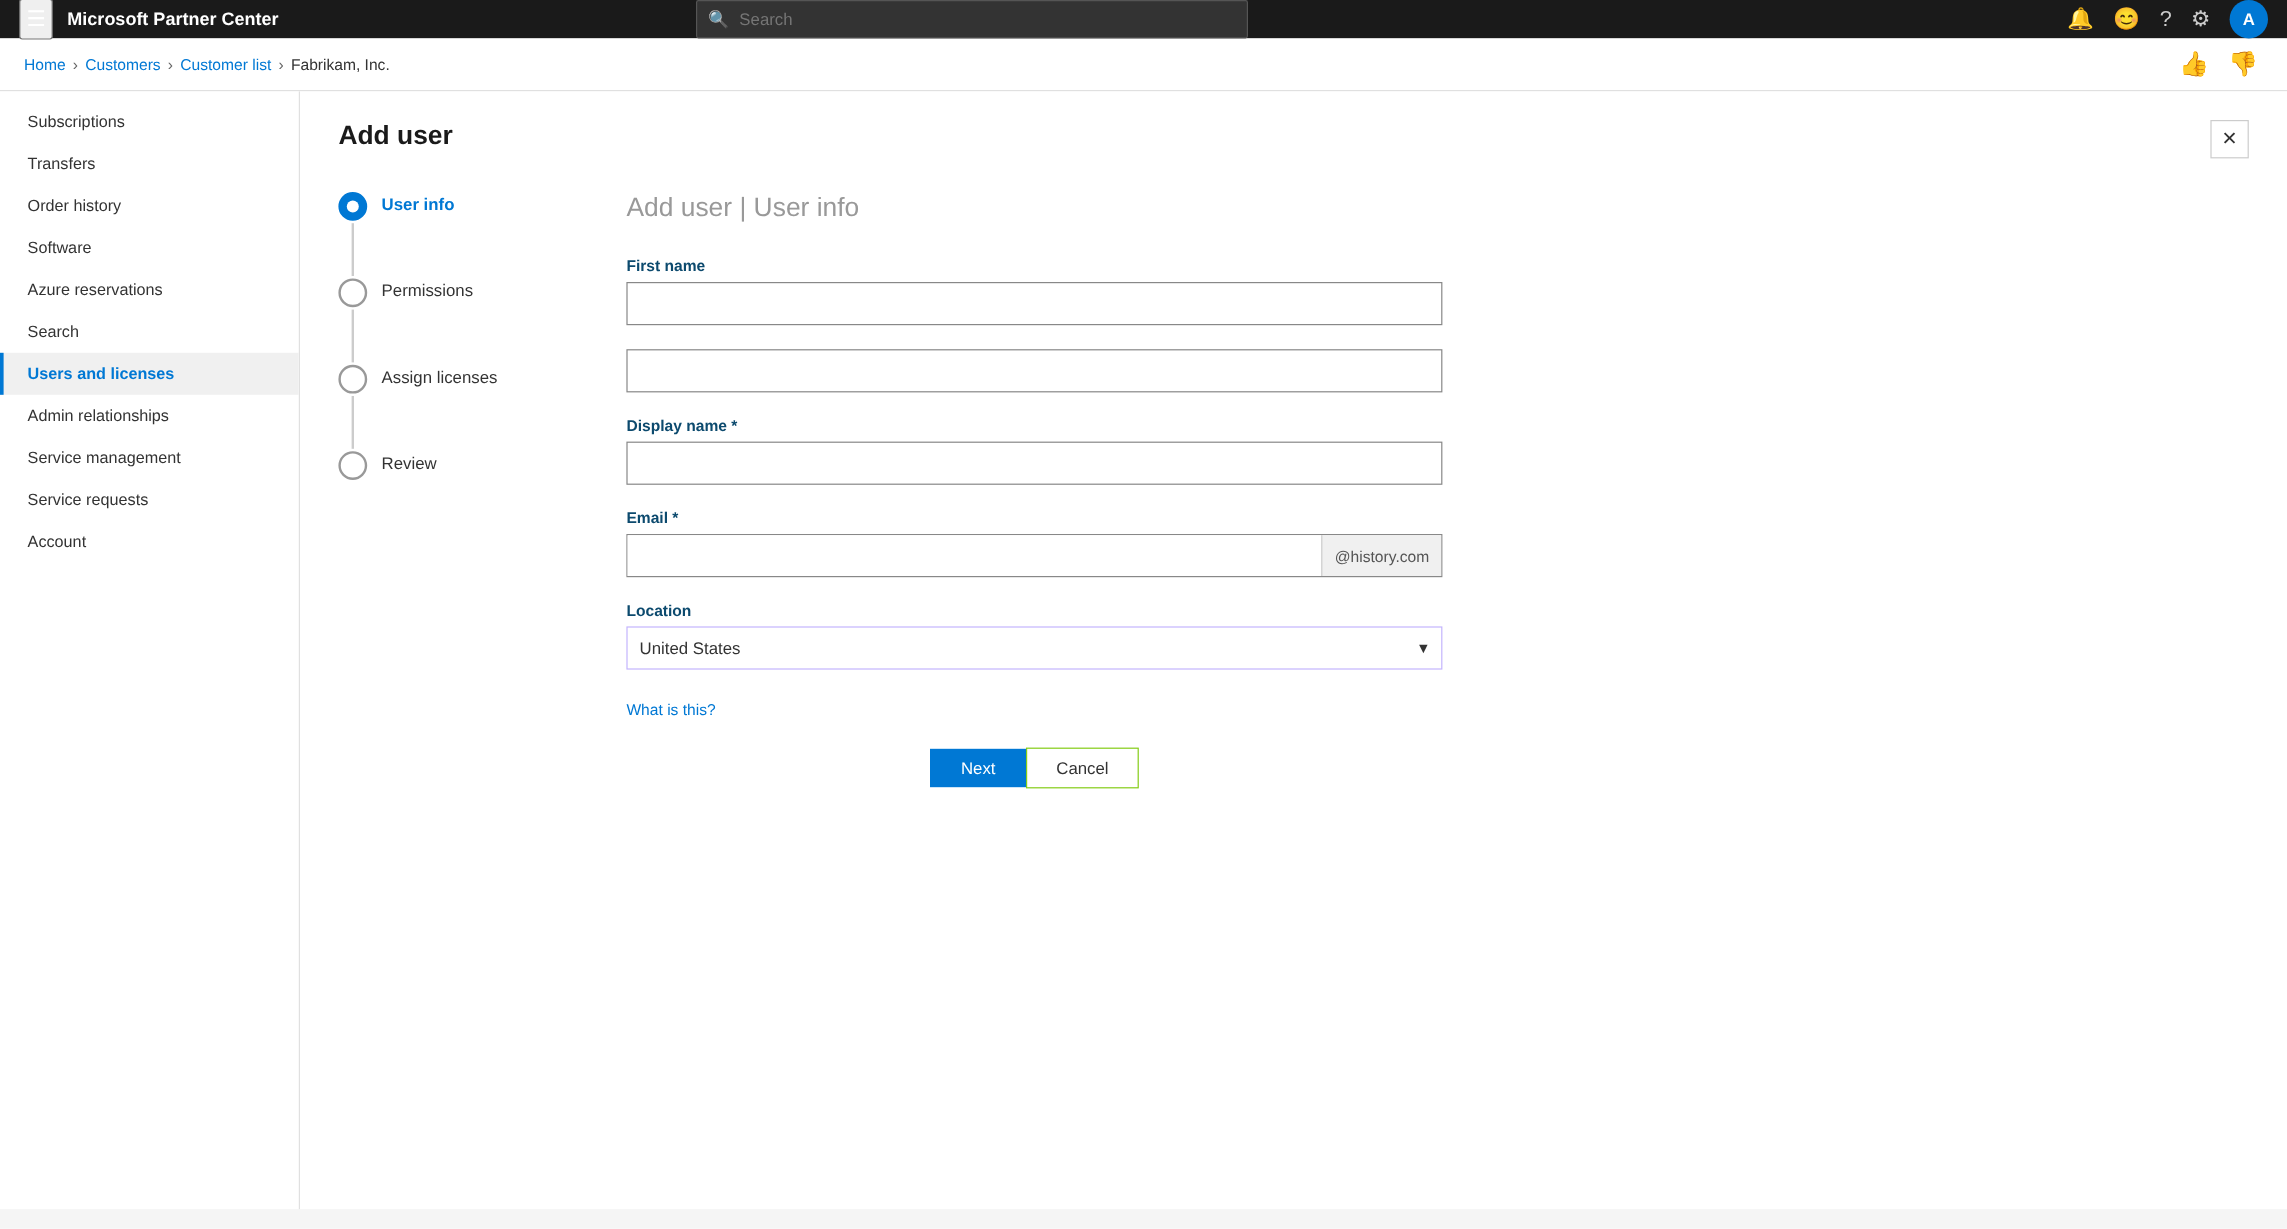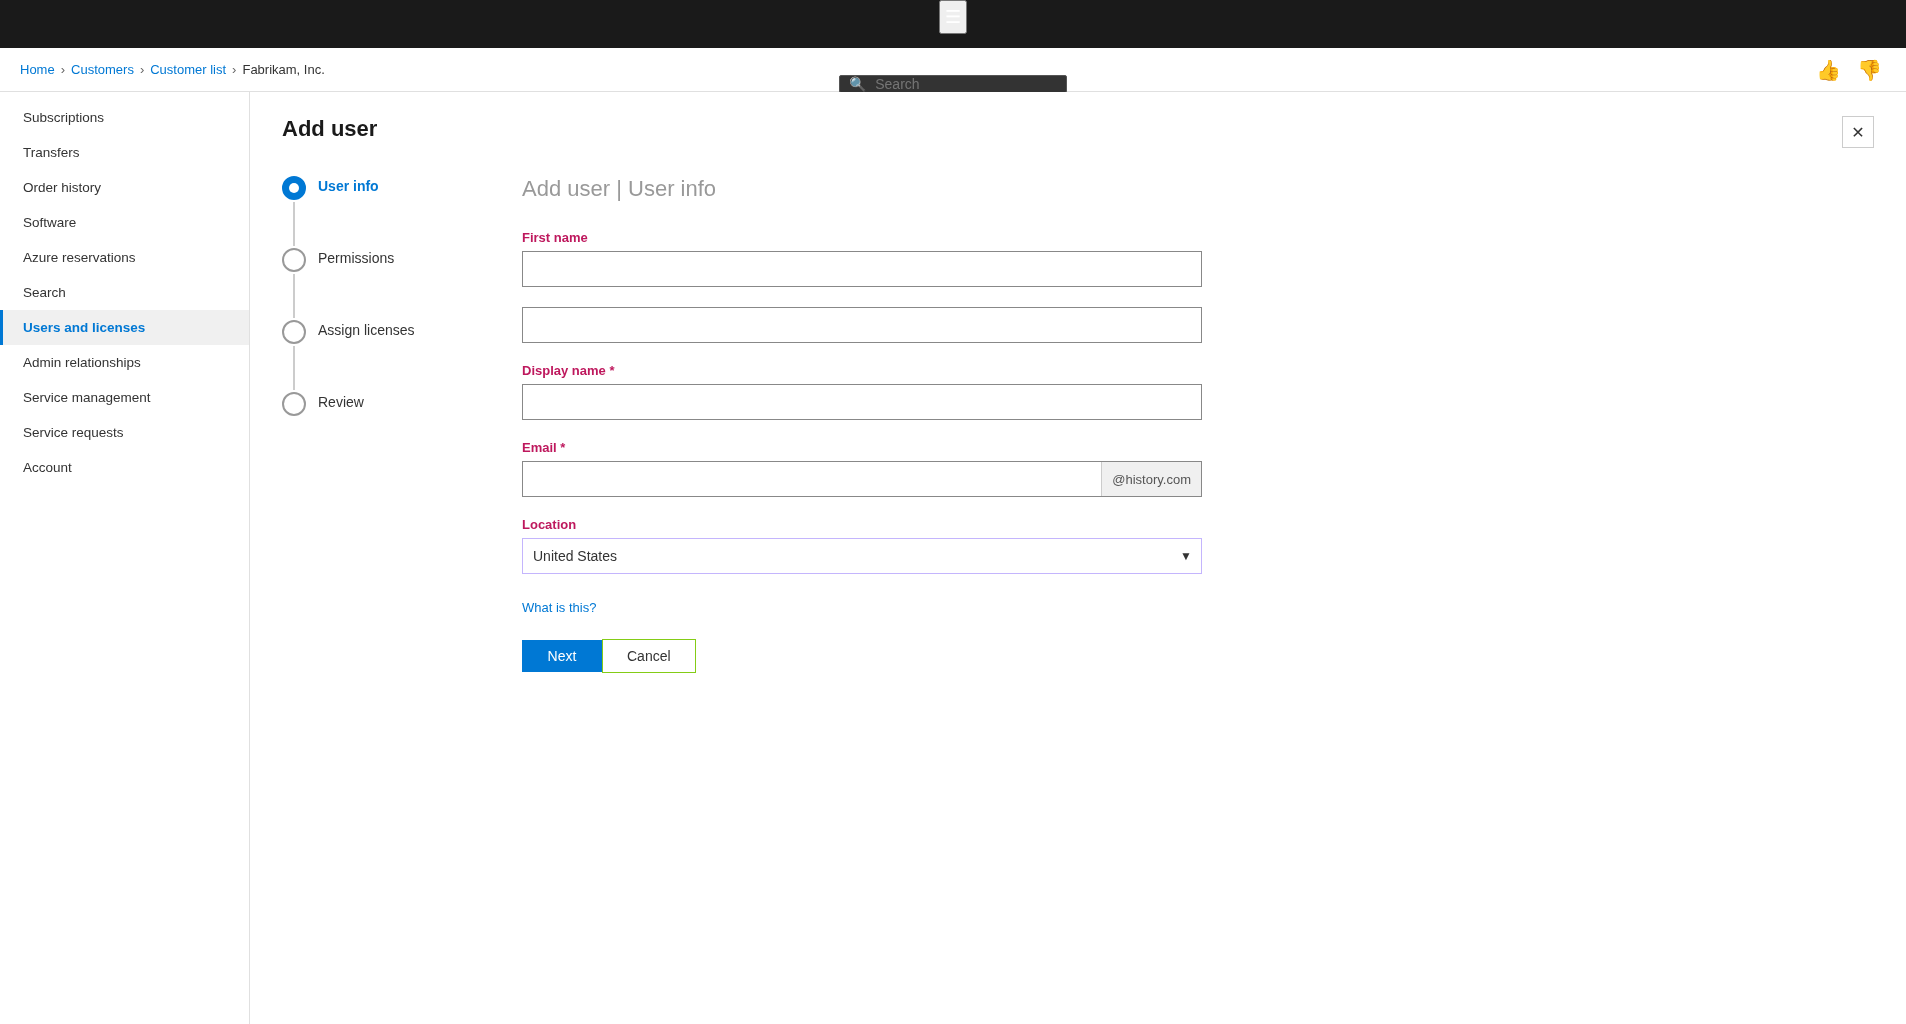--- a/index.html
+++ b/index.html
@@ -1,26 +1,25 @@
 <!DOCTYPE html>
 <html><head>
   <meta charset="utf-8">
   <style>
     * { box-sizing: border-box; margin: 0; padding: 0; }
     body { font-family: 'Segoe UI', Arial, sans-serif; font-size: 14px; background: #f5f5f5; color: #333; }
 
     
     .topbar {
       background: #1a1a1a;
-      height: 48px;
+      height: 32px;
       display: flex;
       align-items: center;
       padding: 0 16px;
       gap: 12px;
-      flex-direction: column;
     }
     .topbar-hamburger {
       color: #fff;
       font-size: 18px;
       cursor: pointer;
       padding: 4px;
     }
     .topbar-title {
       color: #fff;
       font-weight: 600;
@@ -261,21 +260,21 @@
       font-weight: 400;
     }
     .form-field {
       margin-bottom: 20px;
     }
     .form-label {
       display: block;
       font-size: 13px;
       font-weight: 600;
       margin-bottom: 6px;
-      color: #be185d;
+      color: #0c4a6e;
     }
     .form-input {
       width: 100%;
       height: 36px;
       border: 1px solid #888;
       padding: 0 10px;
       font-size: 14px;
       outline: none;
       background: #fff;
       color: #333;
@@ -333,21 +332,21 @@
     .what-is-this {
       color: #0078d4;
       font-size: 13px;
       text-decoration: none;
       display: inline-block;
       margin-top: 6px;
     }
 
     .form-actions {
       display: flex;
-      justify-content: flex-start;
+      justify-content: center;
       align-items: center;
       margin-top: 24px;
     }
     .btn-next {
       background: #0078d4;
       color: #fff;
       border: none;
       padding: 8px 24px;
       font-size: 14px;
       cursor: pointer;

